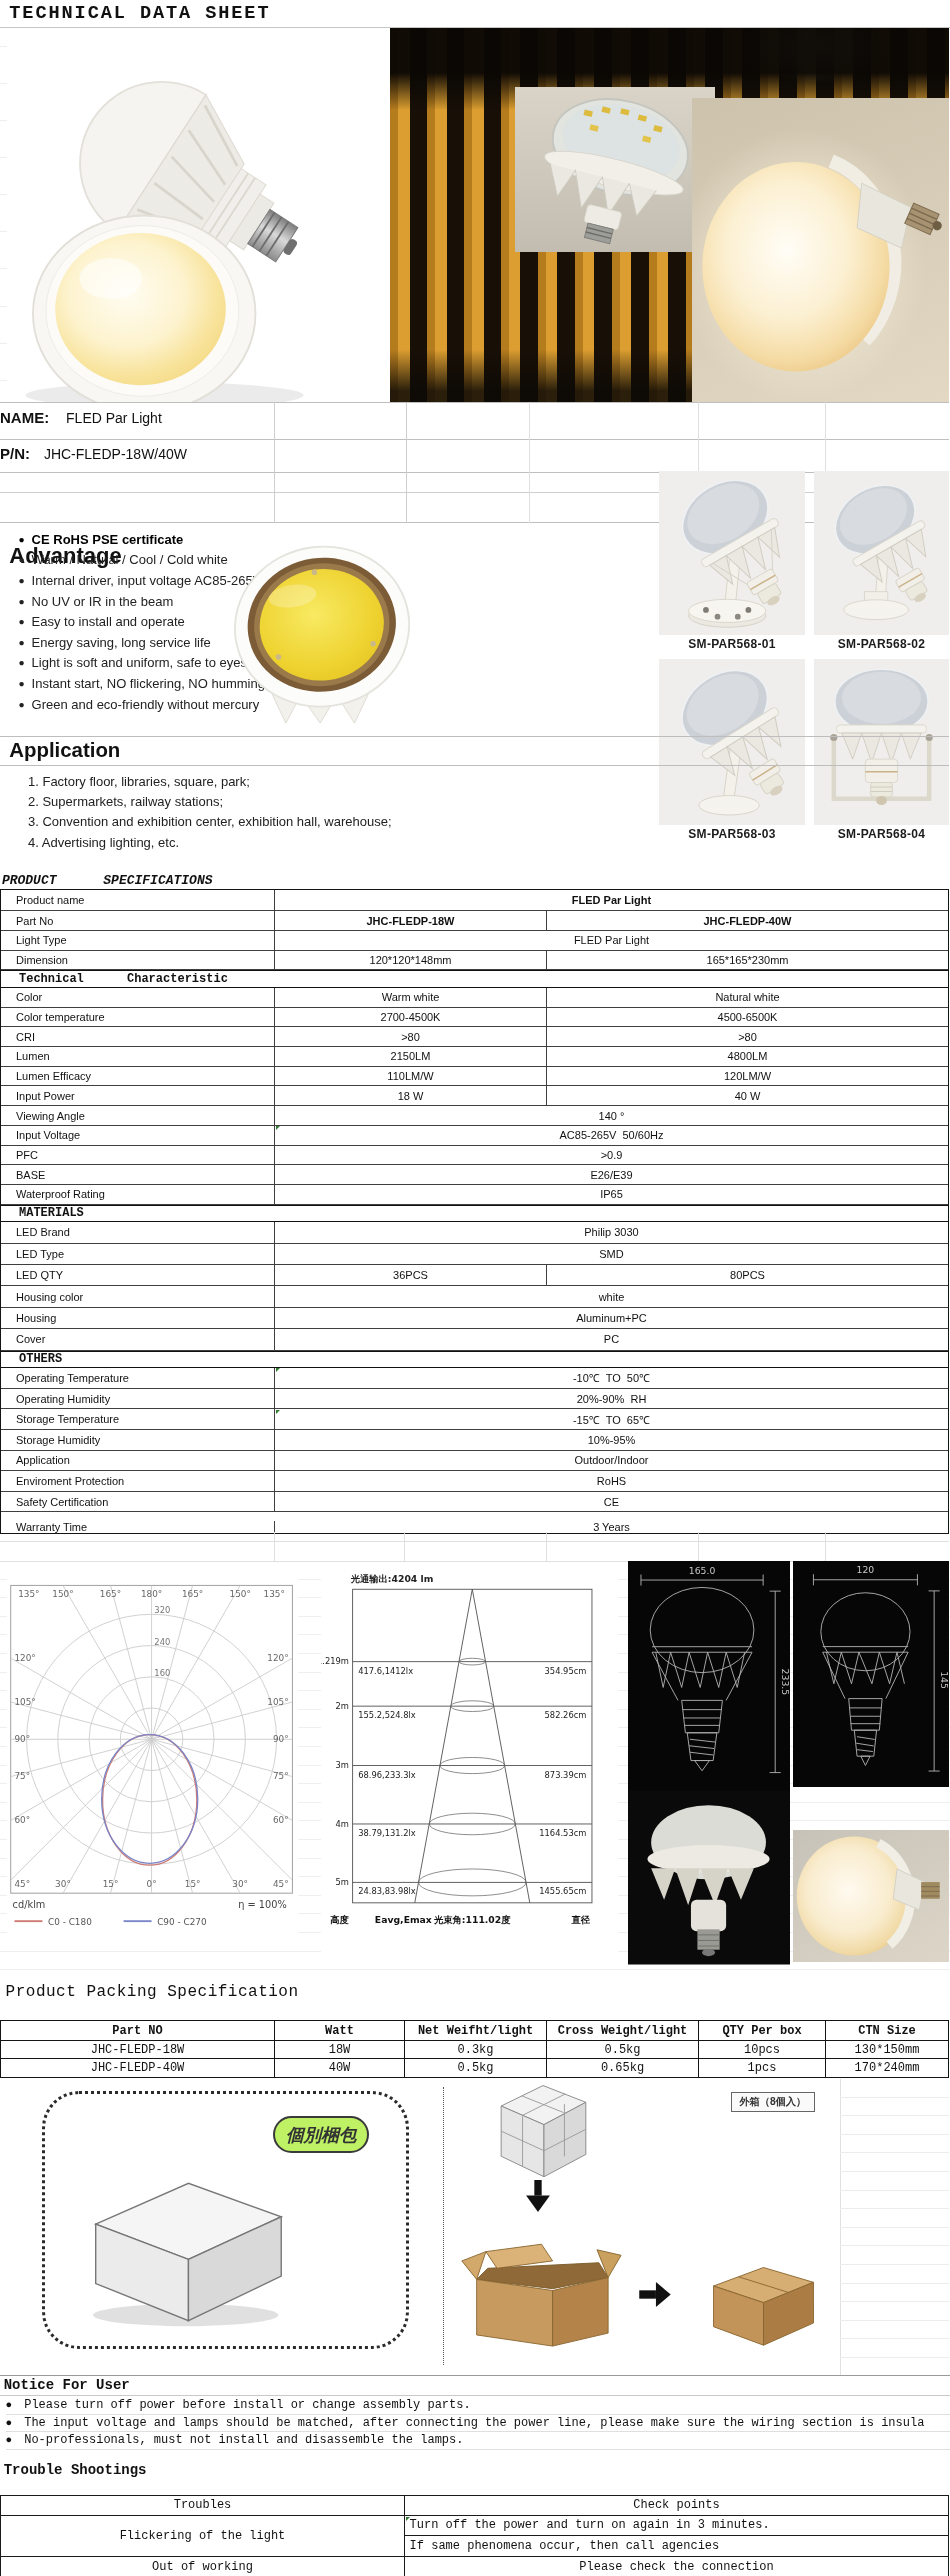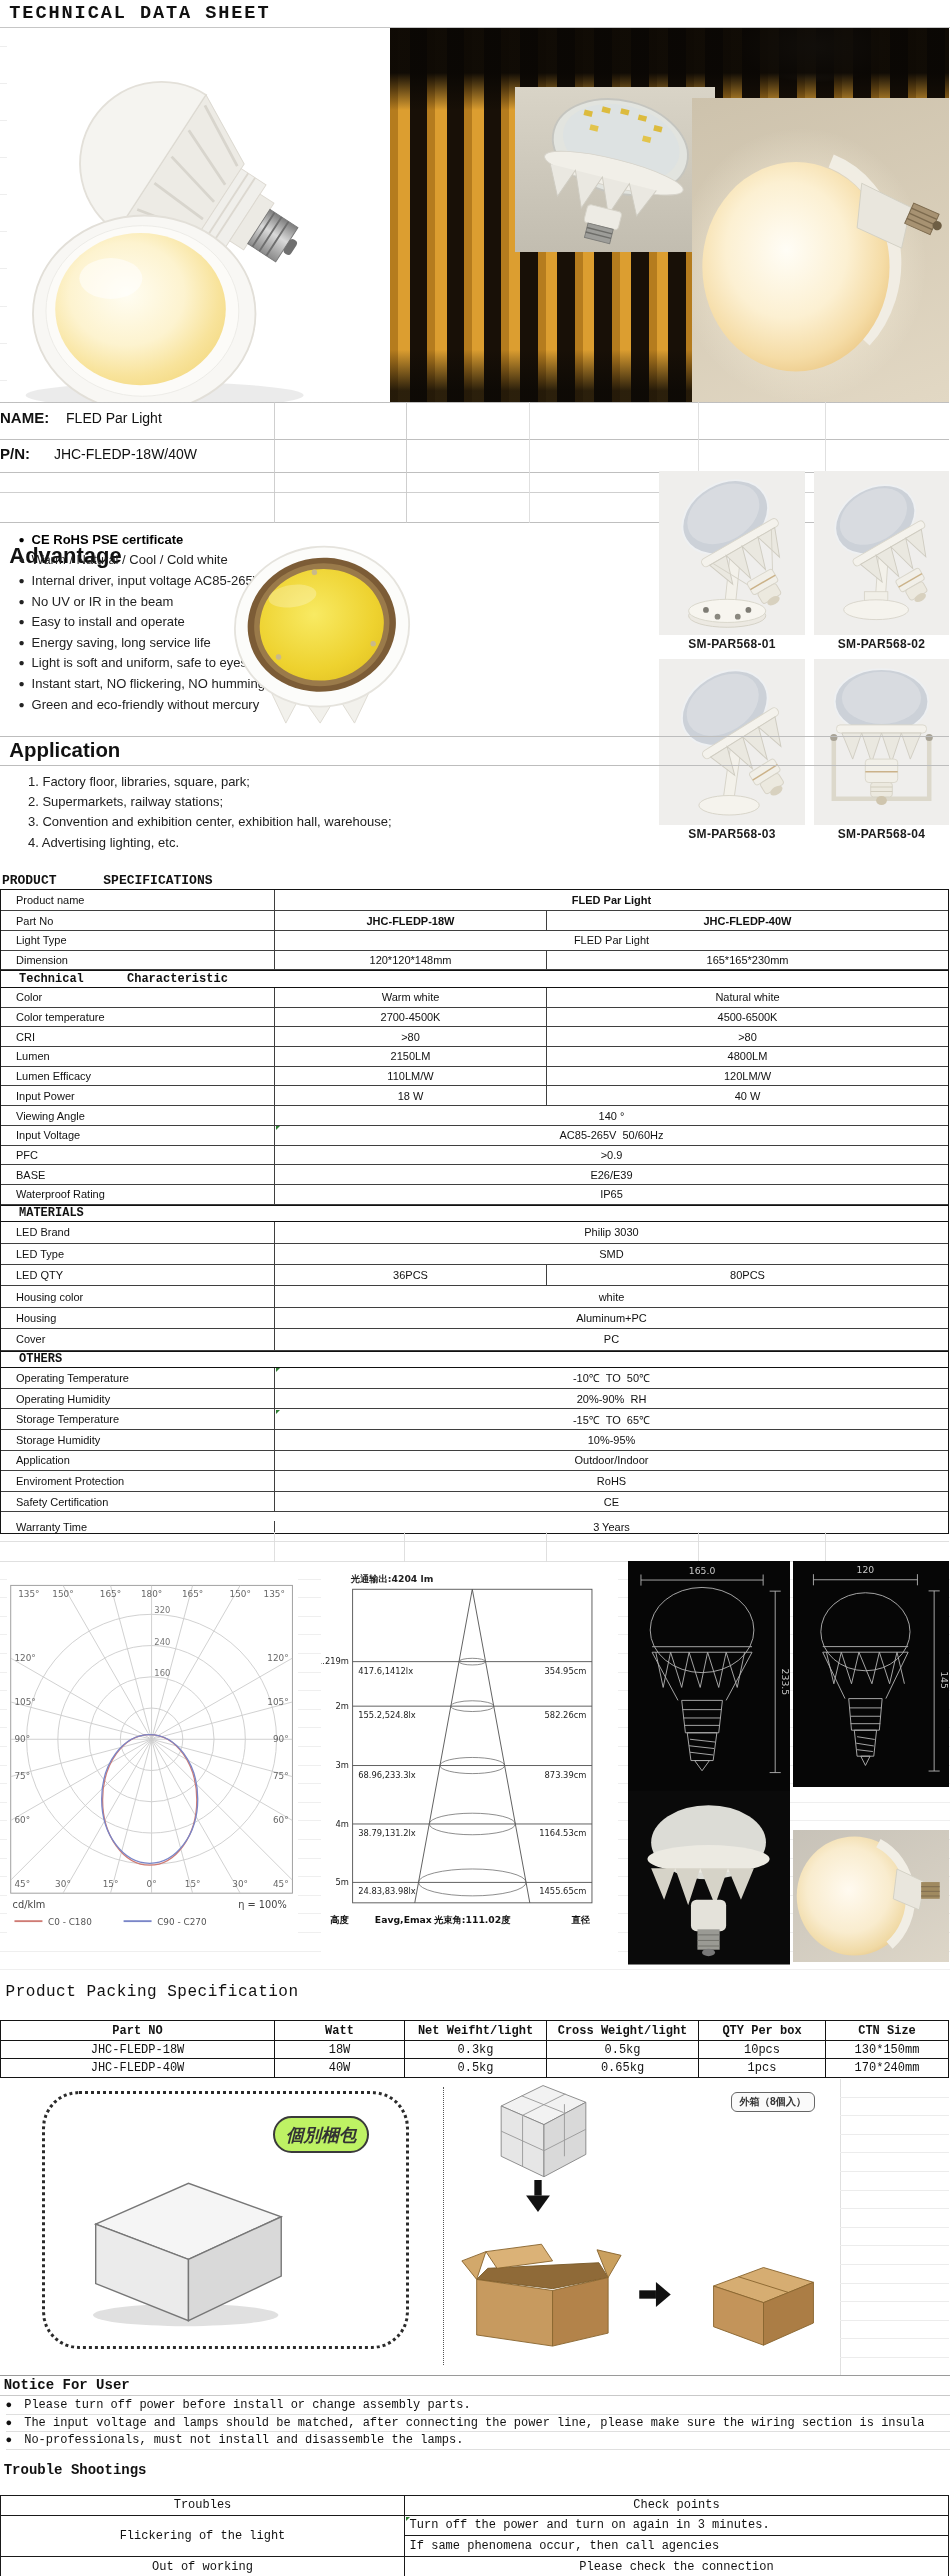--- a/index.html
+++ b/index.html
@@ -57,21 +57,21 @@
   #advList{left:18.6px;top:529px;width:390px;}
   #advList .li{height:20.6px;font-size:13px;display:flex;align-items:center;color:#222;}
   #advList .li .dot{width:13px;font-size:10.2px;}
   #advList .li:first-child{font-weight:bold;color:#000;}
   #appList{left:28px;top:771px;width:557px;}
   #appList .li{height:20.4px;font-size:13px;display:flex;align-items:center;color:#222;}
   
   .smcard{background:#efeeec;}
   .smlabel{font-size:12px;font-weight:bold;letter-spacing:0.3px;text-align:center;color:#1c1c1c;}
   
-  #specHdr{left:1.9px;top:873px;font-size:13px;font-weight:bold;}
+  #specHdr{left:1.9px;top:873px;font-size:13px;font-weight:bold;font-style:italic;}
   #specTable{left:0;top:889px;width:949px;border:1.9px solid #141414;border-top-width:1.9px;background:#fff;}
   .sr{display:flex;border-bottom:0.9px solid #3f3f3f;}
   .sr:last-child{border-bottom:none;align-items:flex-end;}
   .sl{width:274px;border-right:0.9px solid #3f3f3f;padding-left:15px;display:flex;align-items:center;font-size:11px;}
   .sv1{width:272px;border-right:0.9px solid #3f3f3f;display:flex;align-items:center;justify-content:center;font-size:11px;}
   .sv2{flex:1;display:flex;align-items:center;justify-content:center;font-size:11px;}
   .sspan{flex:1;display:flex;align-items:center;justify-content:center;font-size:11px;}
   .sec{display:flex;align-items:center;border-top:0.9px solid #111;border-bottom:0.9px solid #111;padding-left:18px;
        font-family:"Liberation Mono","DejaVu Sans Mono",monospace;font-weight:bold;font-size:12px;white-space:pre;}
   .h-a{height:21.4px}.h-b{height:19.7px}.h-sec{height:17.6px}.h-c{height:21.4px}.h-d{height:20.6px}
@@ -95,21 +95,21 @@
   .pr{display:flex;}
   .pr.head{height:20.4px;border-bottom:1.9px solid #141414;font-weight:bold;}
   .pr.row{height:17.6px;border-bottom:0.9px solid #141414;}
   .pr.row:last-child{border-bottom:none;}
   .pc{display:flex;align-items:center;justify-content:center;font-size:12px;border-right:0.9px solid #141414;}
   .pc:last-child{border-right:none;}
   .pc0{width:274px}.pc1{width:130px}.pc2{width:142px}.pc3{width:152px}.pc4{width:127px}.pc5{flex:1}
   #dashedBox{left:42px;top:2091px;width:367px;height:258px;border:3.7px dotted #2a2a2a;border-radius:37px;}
   #stampIndiv{left:273px;top:2116px;height:37px;padding:4.6px 11px;border:2.8px solid #3a3a3a;border-radius:18.6px;
       background:#bef264;font-size:17.6px;font-weight:bold;color:#333;display:flex;align-items:center;font-style:italic;}
-  #stampOuter{left:731px;top:2092px;height:20.4px;padding:1.9px 7.4px;border:1.4px solid #666;border-radius:6px;
+  #stampOuter{left:731px;top:2092px;height:20.4px;padding:1.9px 7.4px;border:1.4px solid #666;border-radius:0;
       background:#fafafa;font-size:10.2px;font-weight:bold;color:#333;display:flex;align-items:center;}
   #dotSep{left:443px;top:2087px;height:278px;width:0;border-left:1.9px dotted #555;}
   #rightGrid{left:840px;top:2079px;width:109px;height:297px;
      background:repeating-linear-gradient(180deg,transparent 0 17.6px,#ececec 17.6px 18.6px),
      linear-gradient(#dcdcdc 0 0) 0 0/0.9px 100% no-repeat;}
   
   #noticeTitle{left:3.7px;top:2377px;font-size:14px;font-weight:bold;border-bottom:0;}
   #noticeBand{left:0;top:2375px;width:951px;height:0;border-top:0.9px solid #9a9a9a;}
   #noticeRule{left:0;top:2395px;width:951px;height:0;border-top:0.9px solid #c9c9c9;}
   #noticeList{left:5.6px;top:2397px;width:951px;overflow:hidden;}
@@ -220,21 +220,21 @@
     </div>
   </div>
 
   <div class="abs" id="infogrid"></div>
   <div class="abs lblrow" style="top:409px">
     <span class="k">NAME:</span>
     <span style="margin-left:13px">FLED Par Light</span>
   </div>
   <div class="abs lblrow" style="top:445px">
     <span class="k">P/N:</span>
-    <span style="margin-left:20px">JHC-FLEDP-18W/40W</span>
+    <span style="margin-left:10px">JHC-FLEDP-18W/40W</span>
   </div>
   <div class="abs" id="advTitle">Advantage</div>
 
   <div class="abs" id="advList">
     <div class="li">
         <span class="dot">●</span>
         <span>CE RoHS PSE certificate</span>
       </div>
     <div class="li">
         <span class="dot">●</span>

